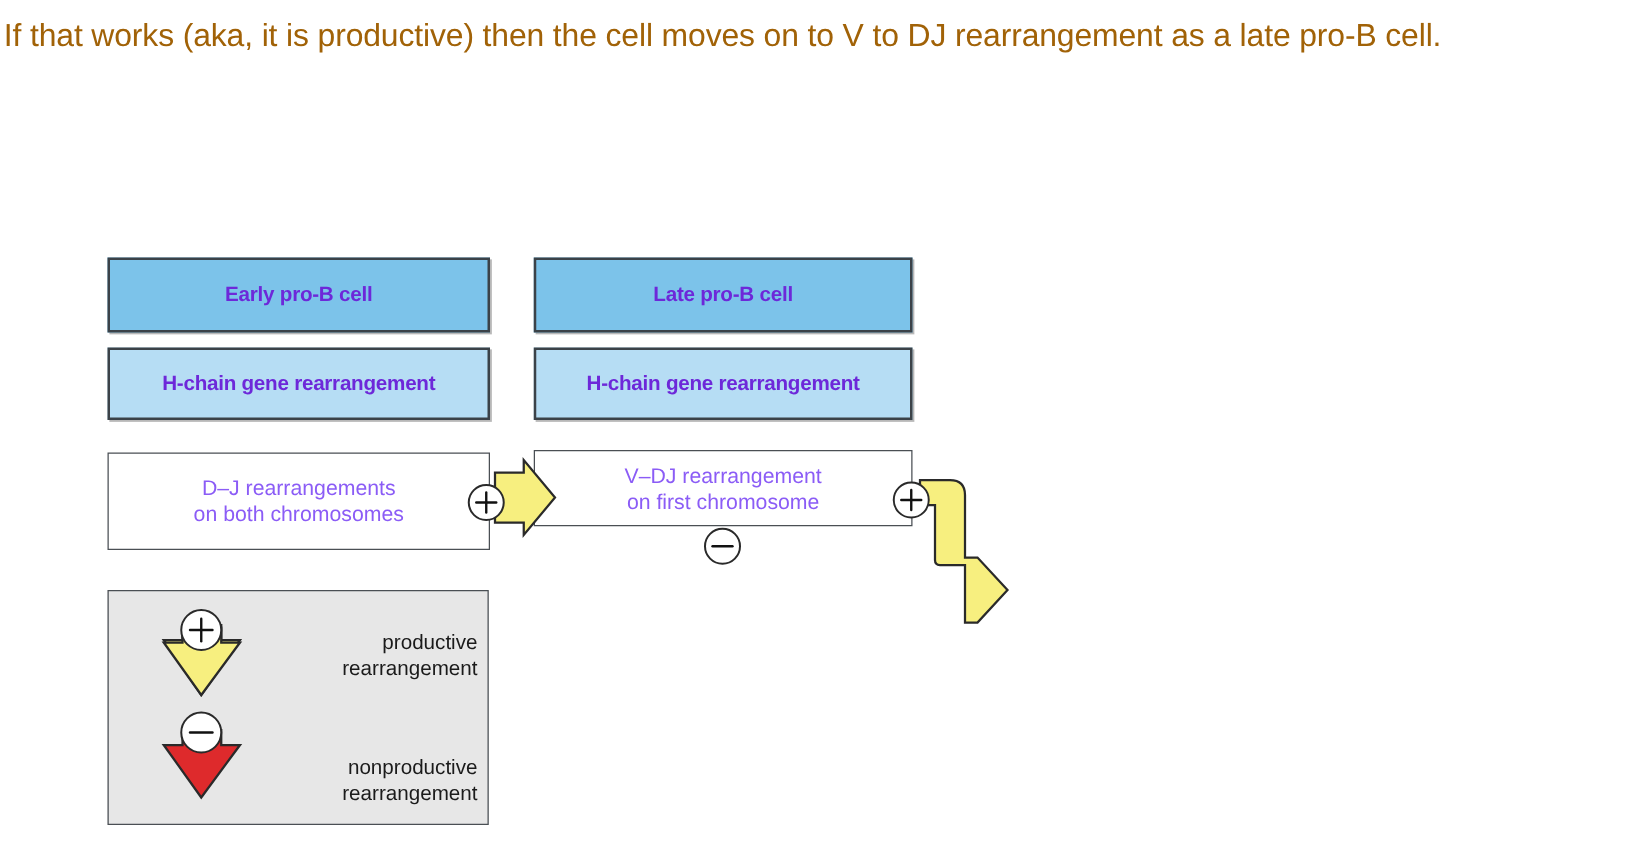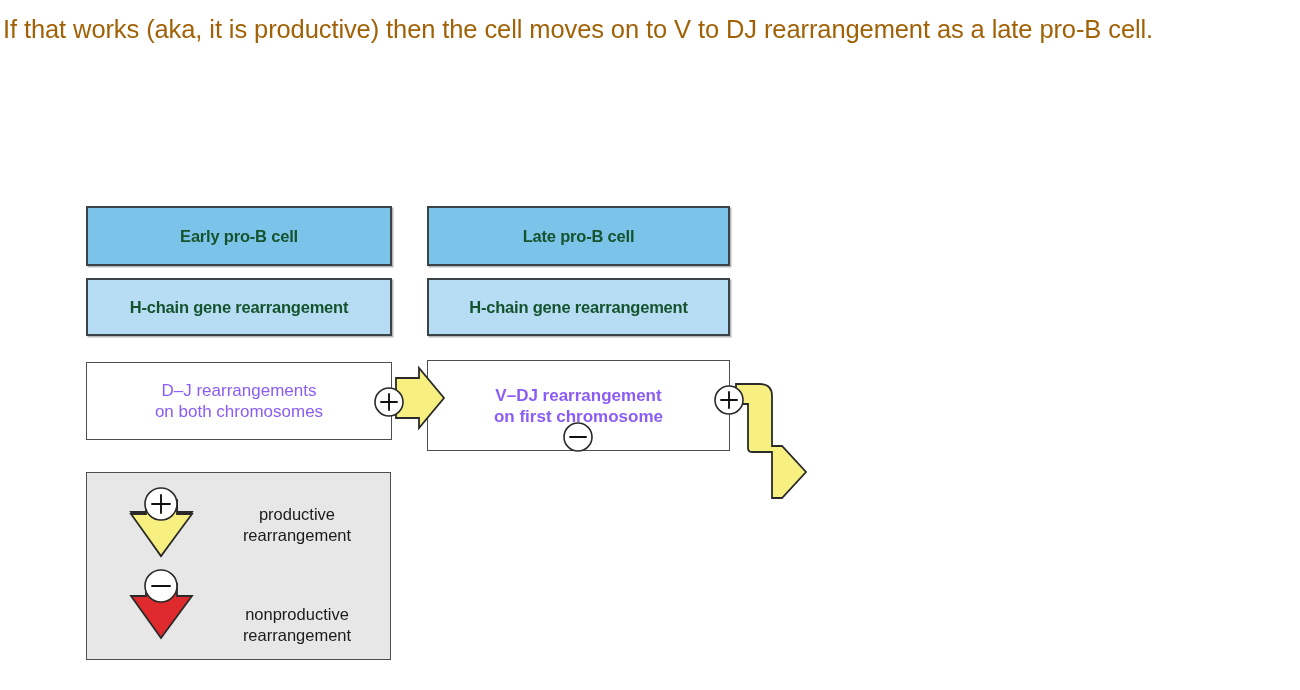--- a/index.html
+++ b/index.html
@@ -29,21 +29,21 @@
   .box{position:absolute;box-sizing:border-box;}
 
   
   .hdr{
     border:2px solid #3b4248;
     box-shadow:1.5px 1.5px 0 rgba(0,0,0,0.28);
     display:flex;align-items:center;justify-content:center;
     font-weight:bold;
     font-size:16.5px;
     font-stretch:condensed;
-    color:#14532d;
+    color:#6d28d9;
     letter-spacing:-0.2px;
     text-align:center;
   }
   .hdr.dark{background:#7cc3ea;}
   .hdr.light{background:#b6ddf4;}
 
   
   .white{
     border:1.6px solid #4a4f54;
     background:#ffffff;
@@ -56,21 +56,21 @@
   
   .legend{
     background:#e7e7e7;
     border:1.6px solid #4a4f54;
   }
   .legend-text{
     position:absolute;
     font-size:16.5px;
     line-height:21px;
     color:#1b1b1b;
-    text-align:center;
+    text-align:right;
     white-space:pre-line;
   }
   svg{position:absolute;left:0;top:0;overflow:visible;}
   .sign-circle{fill:#ffffff;stroke:#2a2a2a;stroke-width:1.6;}
   .sign-glyph{stroke:#111;stroke-width:1.9;stroke-linecap:round;}
   .arrow-yellow{fill:#f7ef7f;stroke:#2a2a2a;stroke-width:1.8;stroke-linejoin:miter;}
   .arrow-red{fill:#de2a2c;stroke:#2a2a2a;stroke-width:1.8;stroke-linejoin:miter;}
 </style>
 </head>
 <body>
@@ -83,21 +83,21 @@
 
   <div class="box hdr light" style="left:86px;top:278px;width:306px;height:58px;">H-chain gene rearrangement</div>
 
   <div class="box white" style="left: 86px; top: 362px; width: 306px; height: 78px; white-space: pre-line;">D–J rearrangements
 on both chromosomes</div>
 
   <div class="box hdr dark" style="left:427px;top:206px;width:303px;height:60px;">Late pro-B cell</div>
 
   <div class="box hdr light" style="left:427px;top:278px;width:303px;height:58px;">H-chain gene rearrangement</div>
 
-  <div class="box white" style="left: 427px; top: 360px; width: 303px; height: 91px; white-space: pre-line; font-weight: bold;">V–DJ rearrangement
+  <div class="box white" style="left: 427px; top: 360px; width: 303px; height: 61px; white-space: pre-line;">V–DJ rearrangement
 on first chromosome</div>
 
 
   <div class="box legend" style="left:86px;top:472px;width:305px;height:188px;"></div>
 
   <div class="legend-text" style="left: 212px; top: 504px; width: 170px; white-space: pre-line;">productive
 rearrangement</div>
 
   <div class="legend-text" style="left: 212px; top: 604px; width: 170px; white-space: pre-line;">nonproductive
 rearrangement</div>

